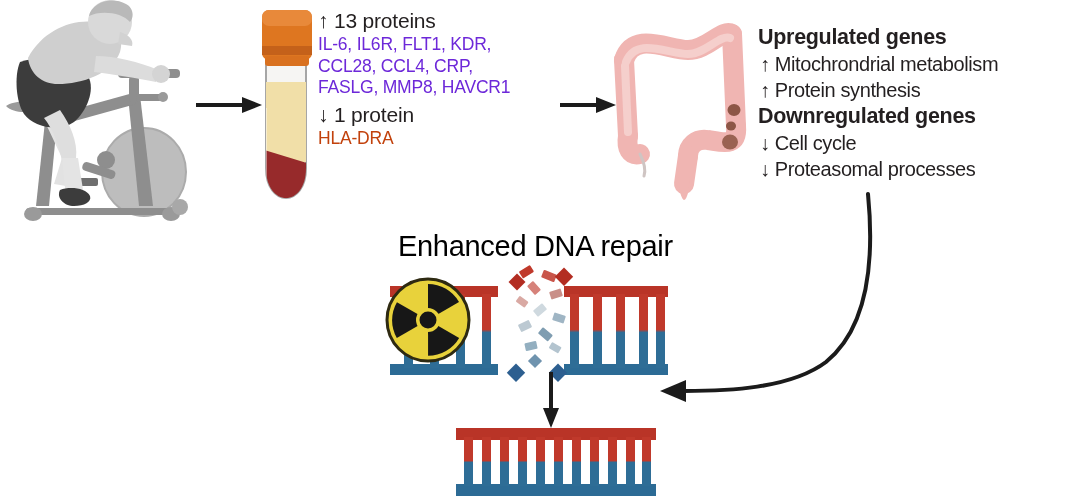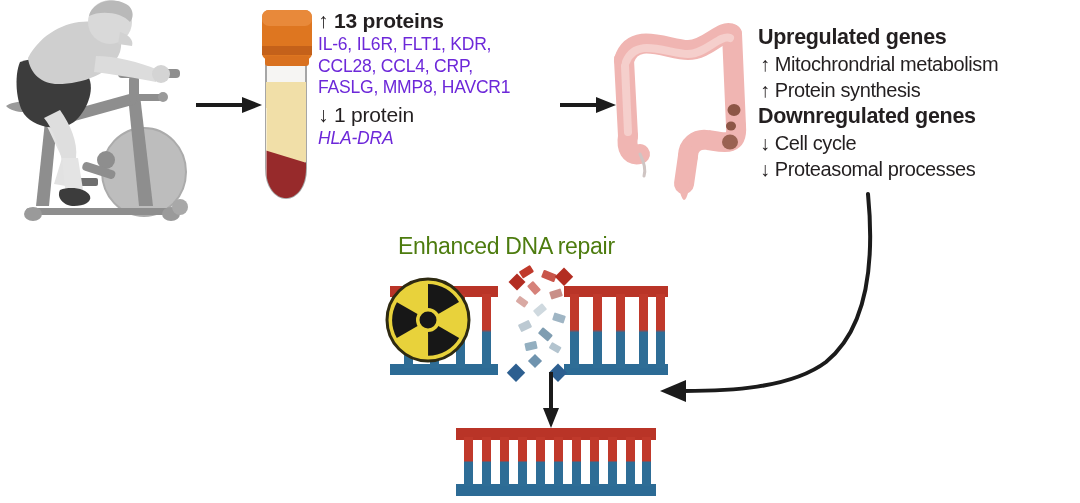--- a/index.html
+++ b/index.html
@@ -4,32 +4,32 @@
 <style>
   html,body{margin:0;padding:0;background:#ffffff;}
   body{width:1080px;height:503px;position:relative;overflow:hidden;
        font-family:"Liberation Sans","DejaVu Sans",sans-serif;color:#231f20;}
   .stage{position:absolute;inset:0;}
   .abs{position:absolute;}
   .nowrap{white-space:nowrap;}
 
   
   #protein-panel{left:318px;top:8px;width:250px;}
-  #protein-panel .hdr{font-size:21px;font-weight:700;letter-spacing:-.2px;line-height:26px;}
+  #protein-panel .hdr{font-size:21px;font-weight:400;letter-spacing:-.2px;line-height:26px;}
   #protein-panel .lst{font-size:17.5px;line-height:21.5px;letter-spacing:-.2px;color:#6d28d9;}
   #protein-panel .hdr2{font-size:21px;font-weight:400;letter-spacing:-.2px;line-height:26px;margin-top:3px;}
-  #protein-panel .lst2{font-size:17.5px;line-height:21.5px;letter-spacing:-.2px;color:#6d28d9;font-style:italic;}
+  #protein-panel .lst2{font-size:17.5px;line-height:21.5px;letter-spacing:-.2px;color:#c2410c;}
 
   
   #gene-panel{left:758px;top:24px;width:330px;}
   #gene-panel .ghdr{font-size:21.5px;font-weight:700;line-height:27px;letter-spacing:-.3px;}
   #gene-panel .gitem{font-size:20px;line-height:26px;letter-spacing:-.4px;padding-left:2px;}
 
   
-  #dna-title{left:398px;top:232px;font-size:23px;line-height:28px;letter-spacing:-.3px;color:#4d7c0f;}
+  #dna-title{left:398px;top:232px;font-size:29px;line-height:28px;letter-spacing:-.3px;color:#000000;}
 
   
   svg{display:block;overflow:visible;}
 </style>
 </head>
 <body>
 
 <div class="stage">
 
   <div class="abs" style="left:0px;top:0px;width:225px;height:230px;">

